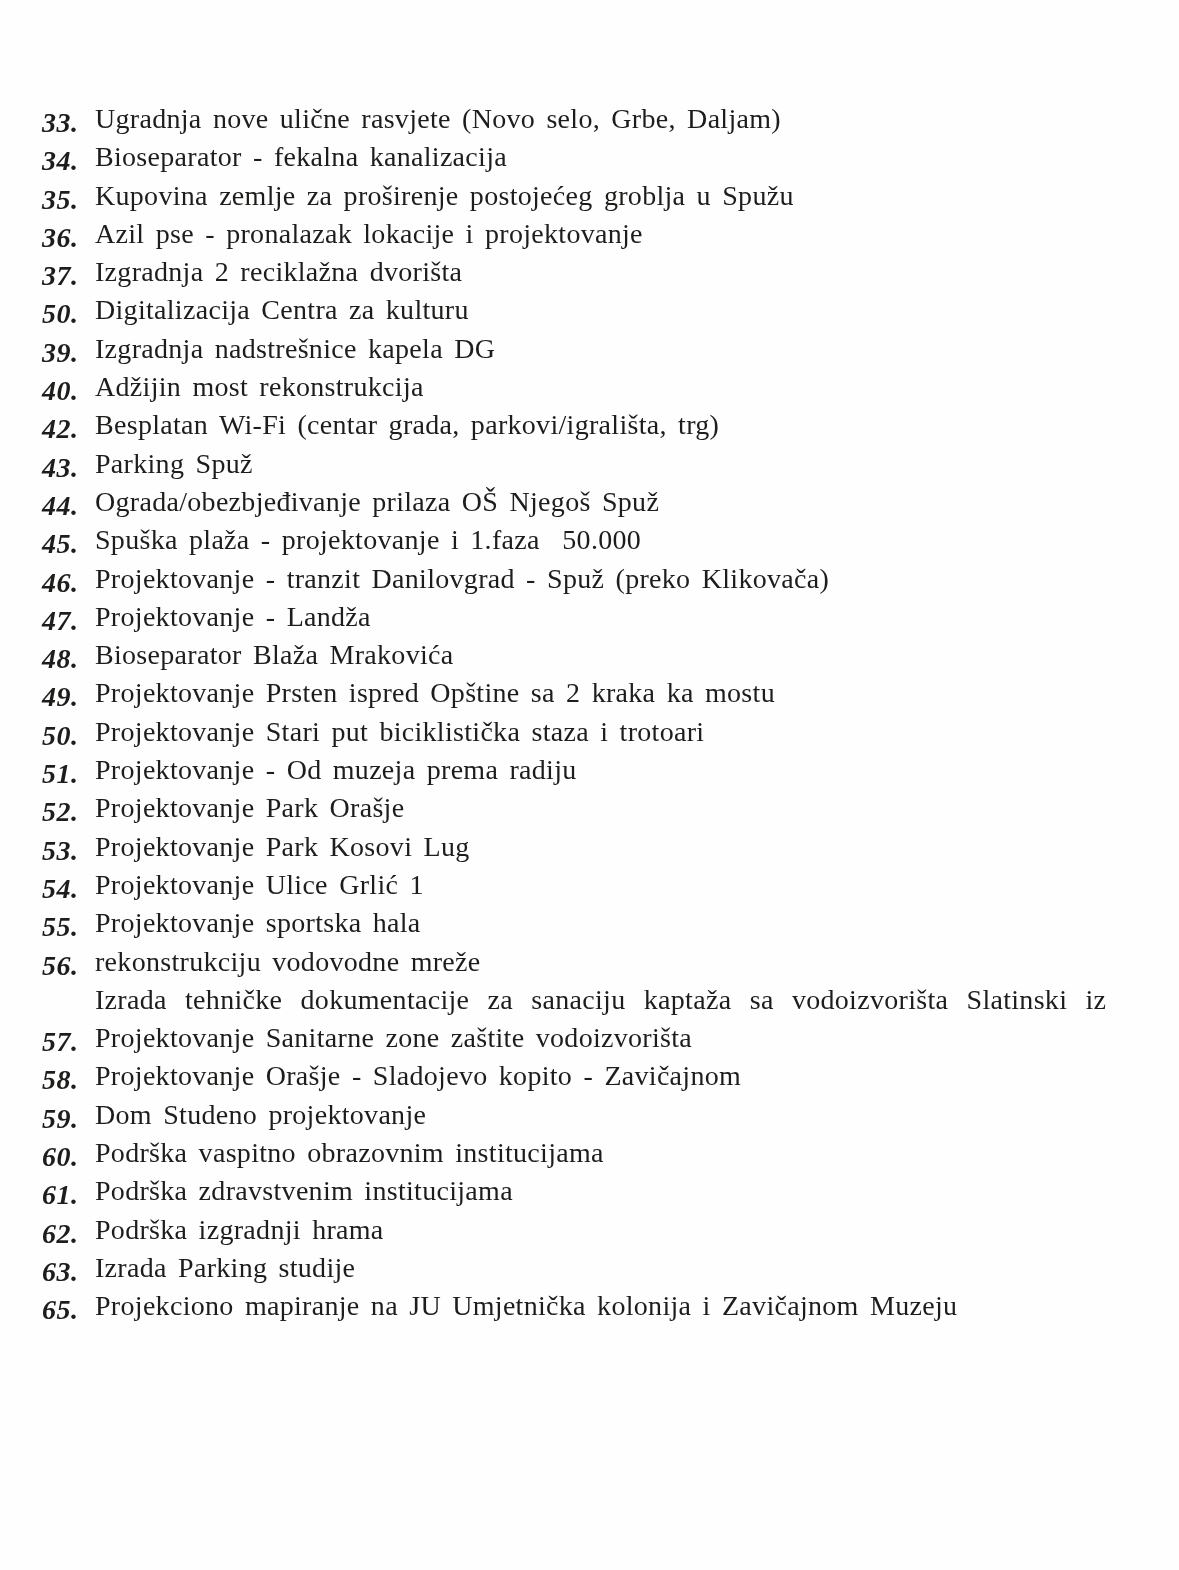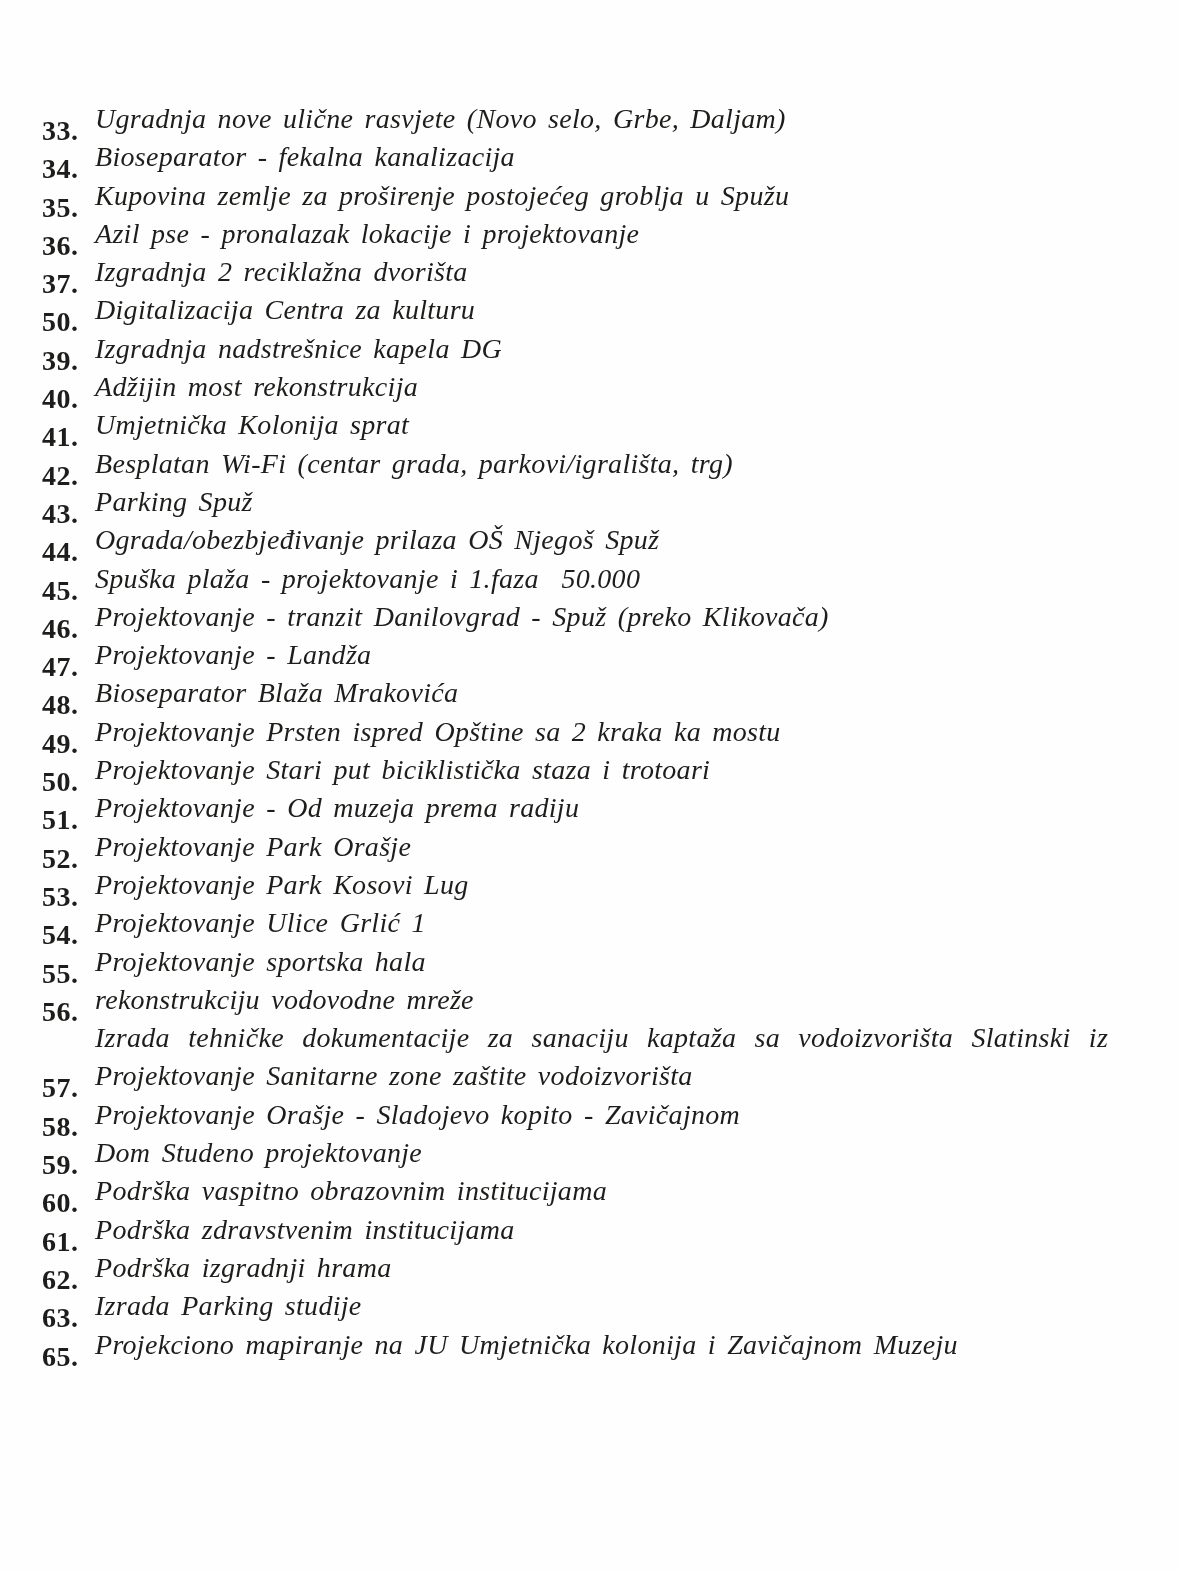--- a/index.html
+++ b/index.html
@@ -29,31 +29,31 @@
   }
   .item {
     position: relative;
     padding-left: 95px;
     line-height: 38.3px;
     box-sizing: border-box;
   }
   .num {
     position: absolute;
     left: 42px;
-    top: 12px;
+    top: 4px;
     font-weight: bold;
     line-height: 38.3px;
     letter-spacing: 0.5px;
     white-space: nowrap;
+    font-style: italic;
   }
   .txt {
     display: block;
     white-space: pre-wrap;
     word-spacing: 4px;
-    font-style: italic;
   }
   .line {
     display: block;
   }
   .line.clipped {
     white-space: nowrap;
     overflow: hidden;
     word-spacing: 11px;
   }
 </style>
@@ -86,24 +86,20 @@
         <span class="num">50.</span>
         <span class="txt">Digitalizacija Centra za kulturu</span>
       </div>
       <div class="item">
         <span class="num">39.</span>
         <span class="txt">Izgradnja nadstrešnice kapela DG</span>
       </div>
       <div class="item">
         <span class="num">40.</span>
         <span class="txt">Adžijin most rekonstrukcija</span>
-      </div>
-      <div class="item">
-        <span class="num">41.</span>
-        <span class="txt">Umjetnička Kolonija sprat</span>
       </div>
       <div class="item">
         <span class="num">42.</span>
         <span class="txt">Besplatan Wi-Fi (centar grada, parkovi/igrališta, trg)</span>
       </div>
       <div class="item">
         <span class="num">43.</span>
         <span class="txt">Parking Spuž</span>
       </div>
       <div class="item">

